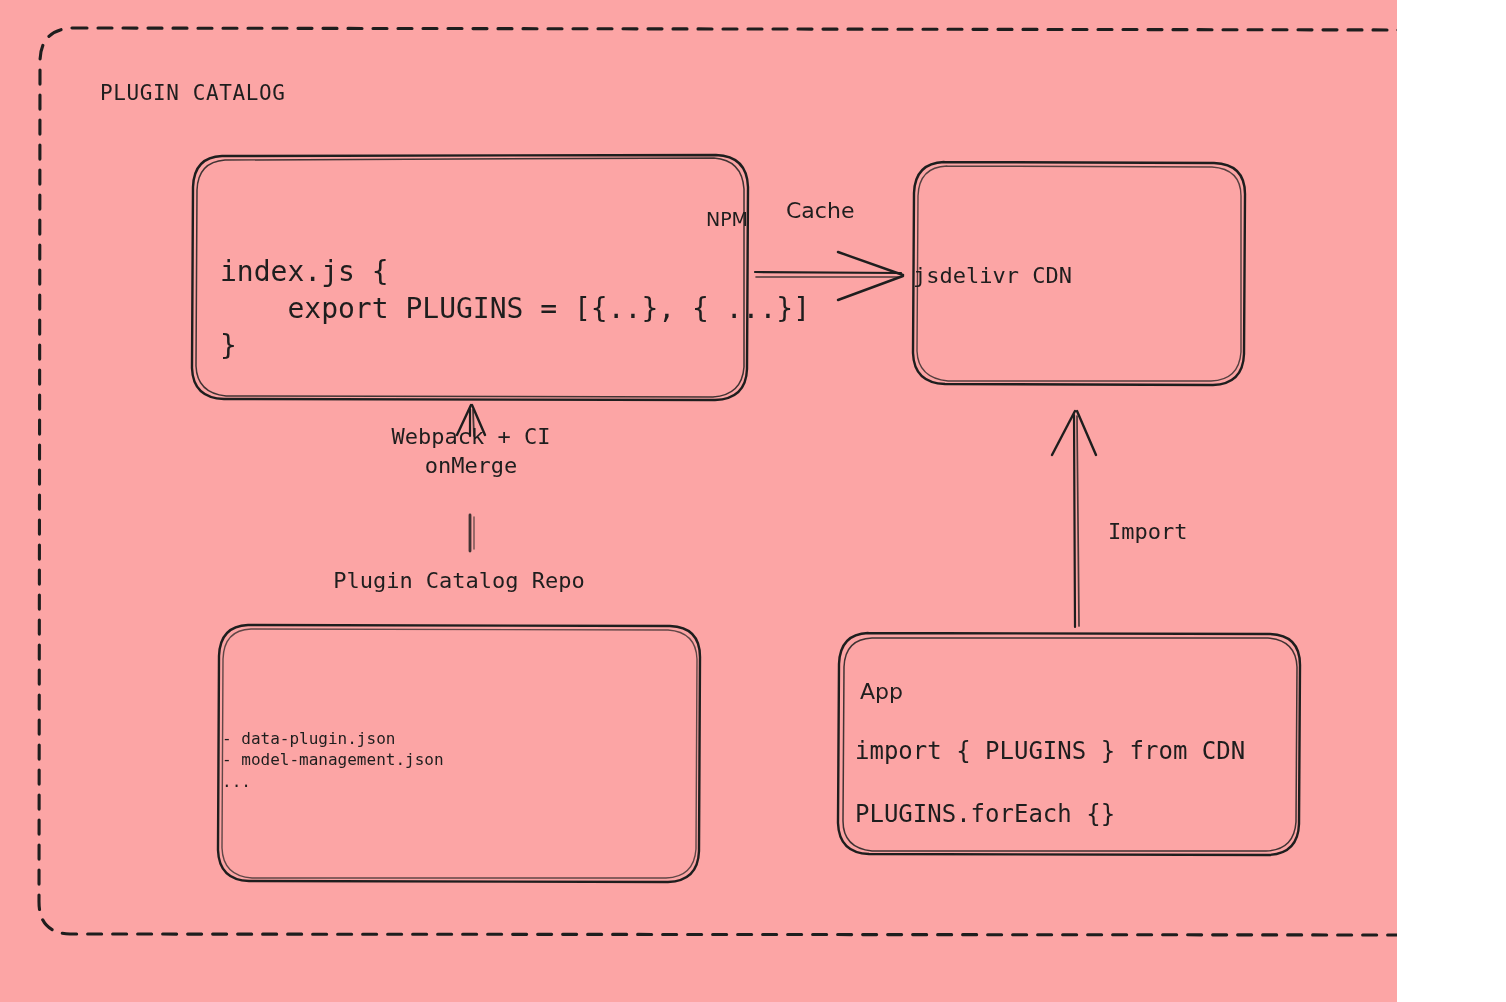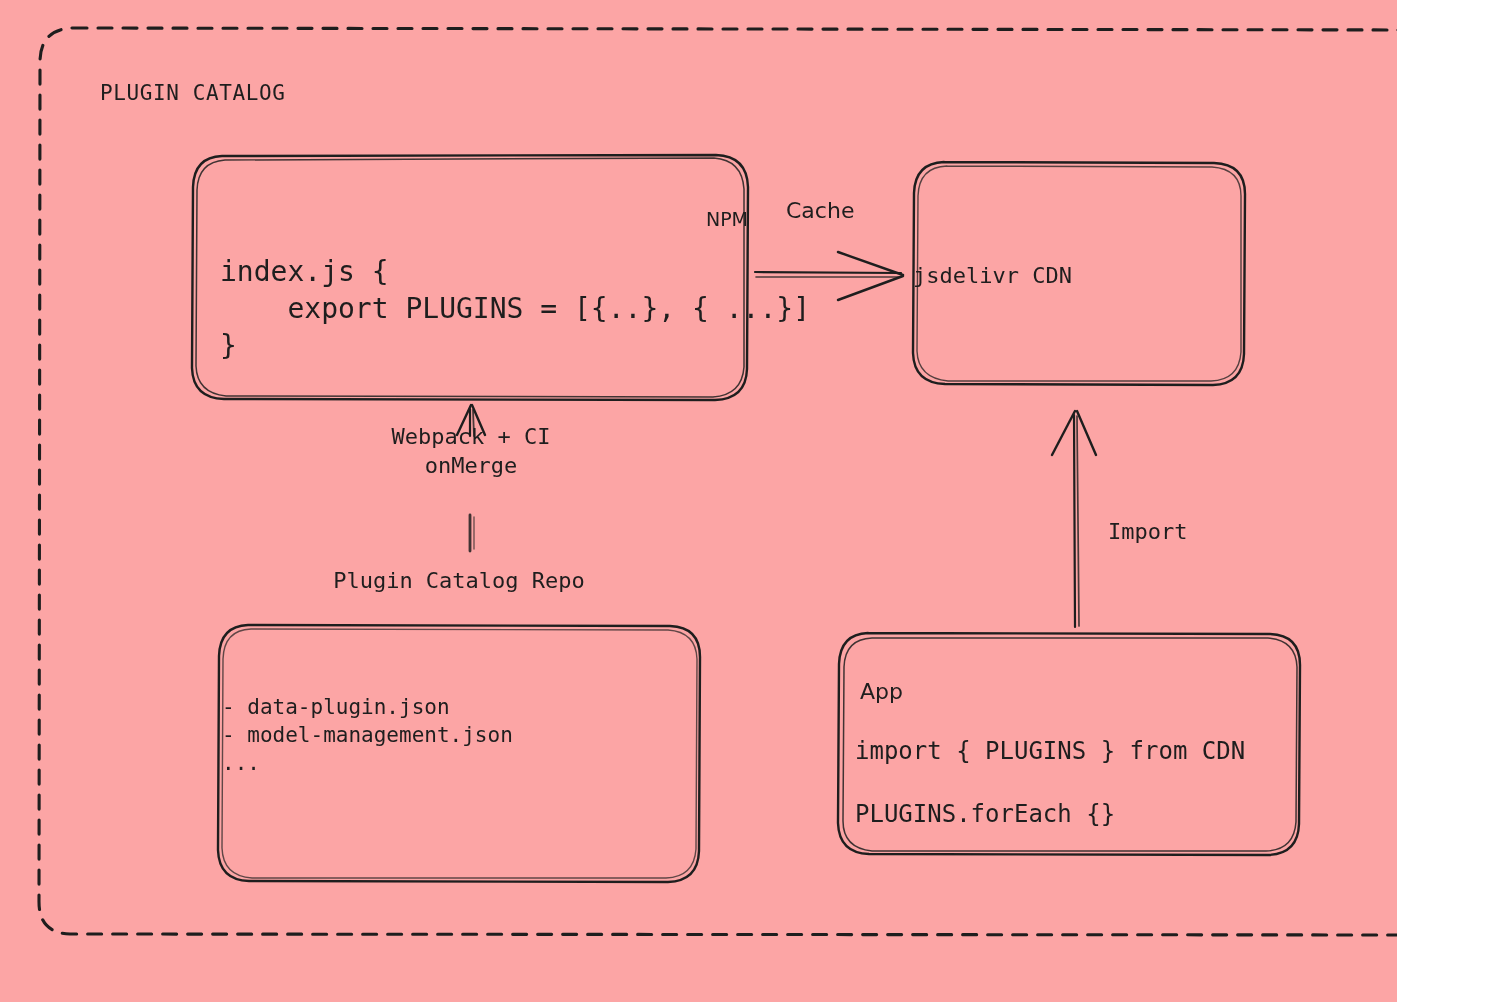--- a/index.html
+++ b/index.html
@@ -73,22 +73,22 @@
   
   #repo-title {
     left: 218px;
     top: 567px;
     width: 482px;
     text-align: center;
     font-size: 22px;
   }
   #repo-list {
     left: 222px;
-    top: 694px;
-    font-size: 21px;
+    top: 728px;
+    font-size: 16px;
     line-height: 1.33;
   }
 
   
   #app-title {
     left: 860px;
     top: 678px;
     font-size: 22px;
     text-align: center;
   }

